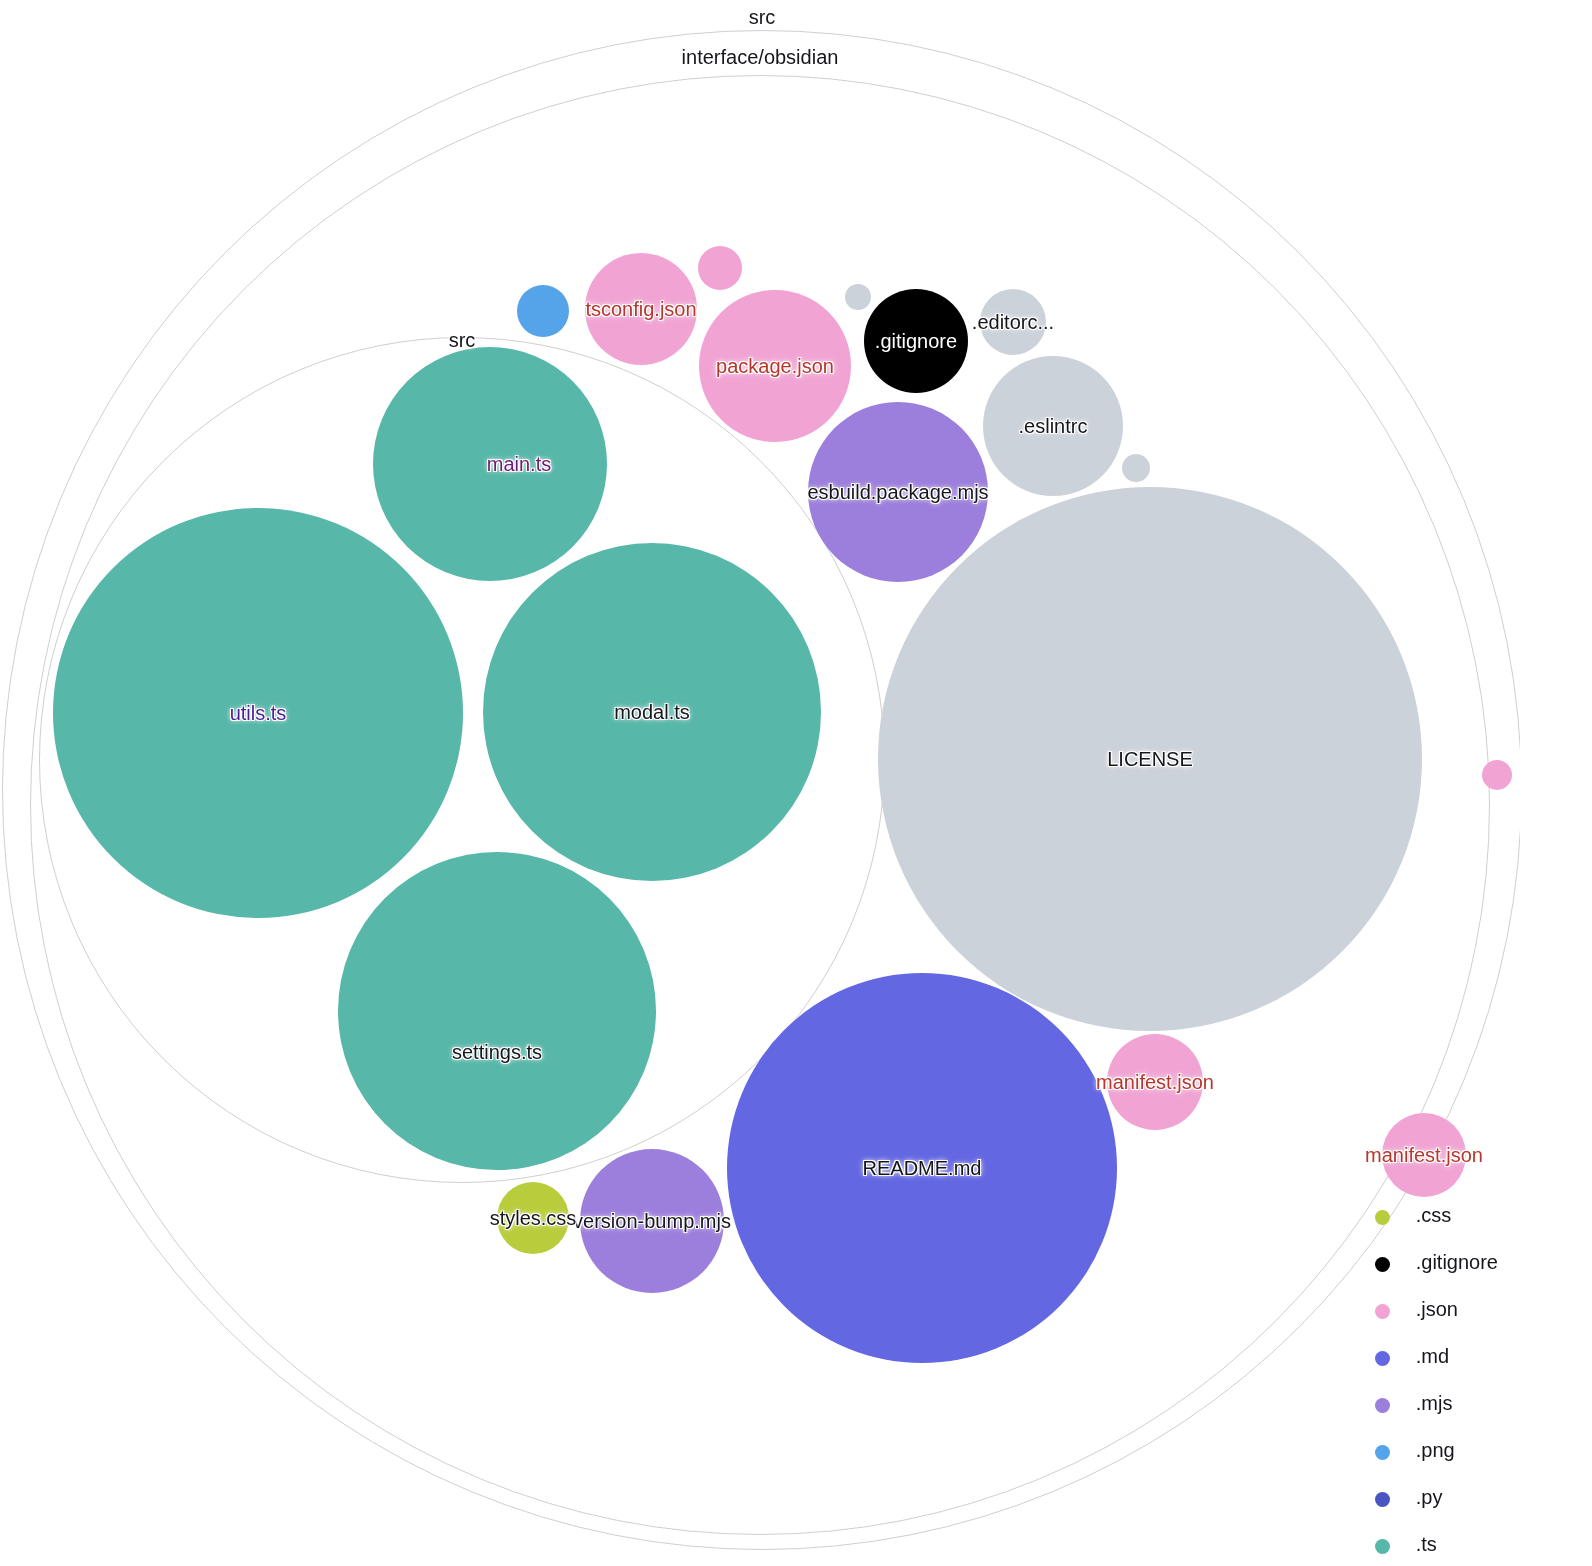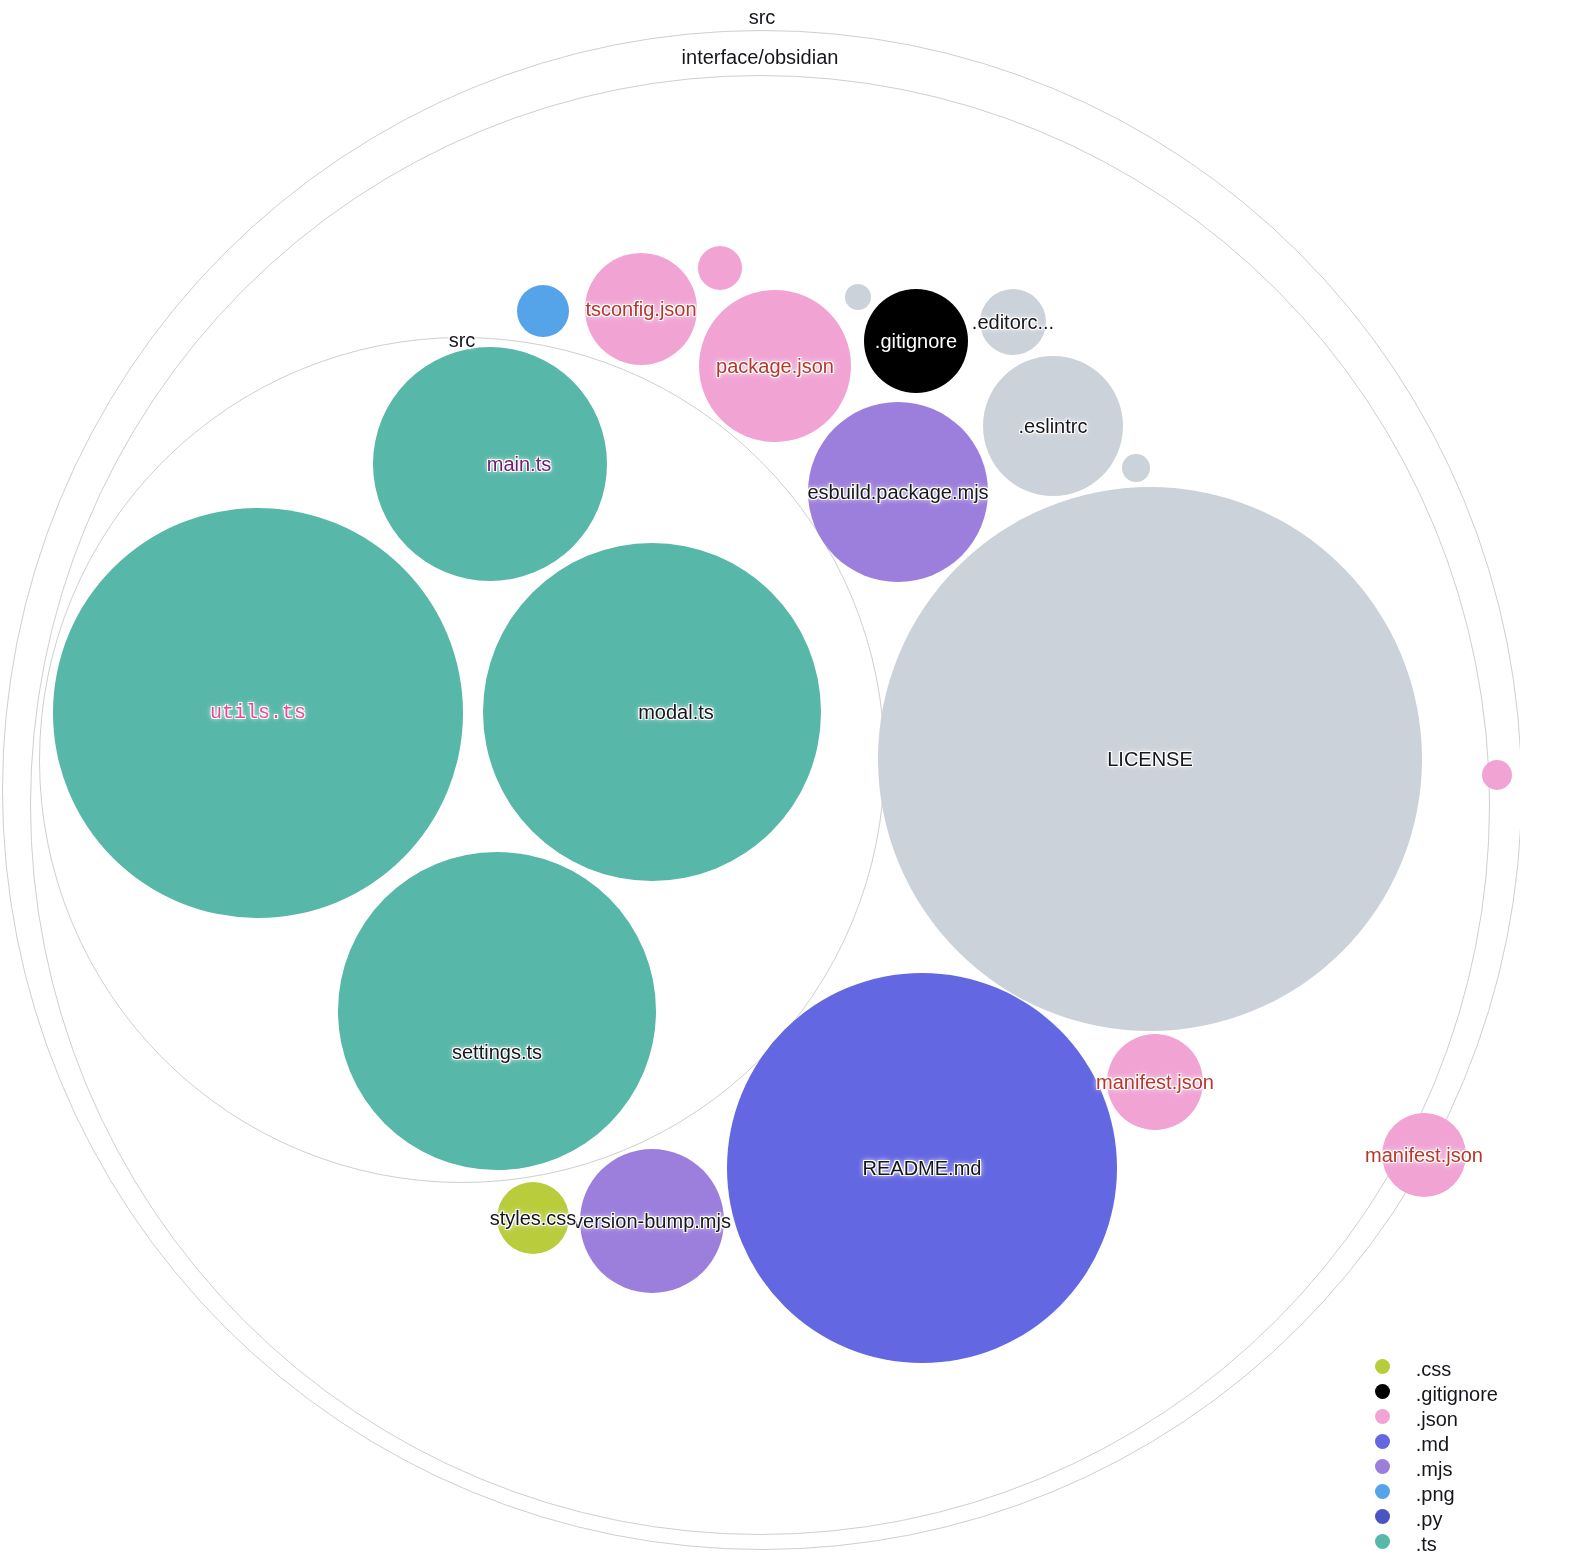--- a/index.html
+++ b/index.html
@@ -37,25 +37,26 @@
   .legend {
     position: absolute;
     right: 22px;
     bottom: 12px;
     display: flex;
     flex-direction: column;
     gap: 5px;
   }
   .legend-row {
     display: flex;
-    align-items: flex-start;
+    align-items: flex-end;
     gap: 26px;
     font-size: 20px;
     color: #16161d;
     line-height: 1;
+    margin-top: 22px;
   }
   .legend-dot {
     width: 15px;
     height: 15px;
     border-radius: 50%;
     flex: 0 0 auto;
   }
 </style>
 </head>
 <body>
@@ -85,22 +86,22 @@
       <div class="file-circle" style="left: 727px; top: 973px; width: 390px; height: 390px; background: rgb(100, 103, 226);"></div>
       <div class="file-circle" style="left: 1382px; top: 1113px; width: 84px; height: 84px; background: rgb(241, 164, 212);"></div>
       <div class="file-circle" style="left: 580px; top: 1149px; width: 144px; height: 144px; background: rgb(156, 126, 220);"></div>
       <div class="file-circle" style="left: 497px; top: 1182px; width: 72px; height: 72px; background: rgb(185, 205, 60);"></div>
     </div>
   <div class="layer" id="labels-layer">
       <div class="chart-label" style="left: 762px; top: 17px; color: rgb(22, 22, 29);">src</div>
       <div class="chart-label" style="left: 760px; top: 57px; color: rgb(22, 22, 29);">interface/obsidian</div>
       <div class="chart-label" style="left: 462px; top: 340px; color: rgb(22, 22, 29);">src</div>
       <div class="chart-label" style="left: 519px; top: 464px; color: #701a75;">main.ts</div>
-      <div class="chart-label" style="left: 258px; top: 713px; color: #ec4899; font-family: Liberation Mono, monospace;">utils.ts</div>
-      <div class="chart-label" style="left: 652px; top: 712px; color: rgb(22, 22, 29); margin-left: 24px;">modal.ts</div>
+      <div class="chart-label" style="left: 258px; top: 713px; color: #4c1d95;">utils.ts</div>
+      <div class="chart-label" style="left: 652px; top: 712px; color: rgb(22, 22, 29);">modal.ts</div>
       <div class="chart-label" style="left: 497px; top: 1011px; color: rgb(22, 22, 29); margin-top: 41px;">settings.ts</div>
       <div class="chart-label" style="left: 641px; top: 309px; color: rgb(182, 55, 43);">tsconfig.json</div>
       <div class="chart-label" style="left: 775px; top: 366px; color: rgb(182, 55, 43);">package.json</div>
       <div class="chart-label no-halo" style="left: 916px; top: 341px; color: rgb(255, 255, 255);">.gitignore</div>
       <div class="chart-label" style="left: 1013px; top: 322px; color: rgb(22, 22, 29);">.editorc...</div>
       <div class="chart-label" style="left: 1053px; top: 426px; color: rgb(22, 22, 29);">.eslintrc</div>
       <div class="chart-label" style="left: 898px; top: 492px; color: rgb(22, 22, 29);">esbuild.package.mjs</div>
       <div class="chart-label" style="left: 1150px; top: 759px; color: rgb(22, 22, 29);">LICENSE</div>
       <div class="chart-label" style="left: 1155px; top: 1082px; color: rgb(182, 55, 43);">manifest.json</div>
       <div class="chart-label" style="left: 922px; top: 1168px; color: rgb(22, 22, 29);">README.md</div>

